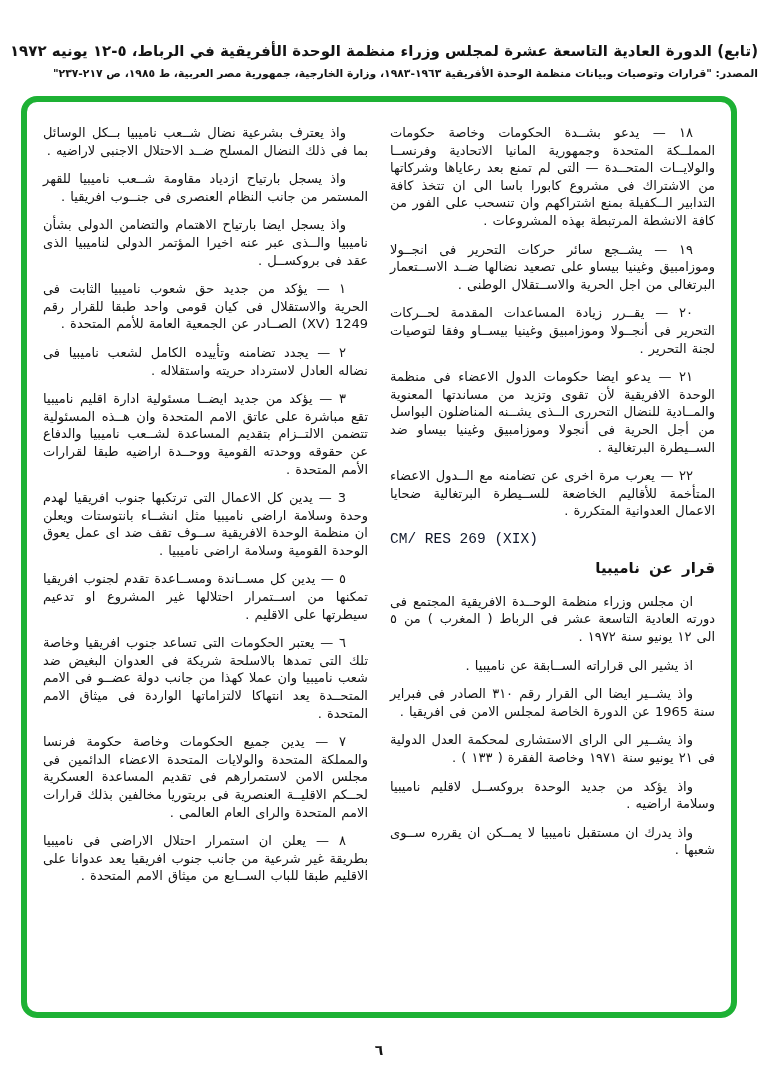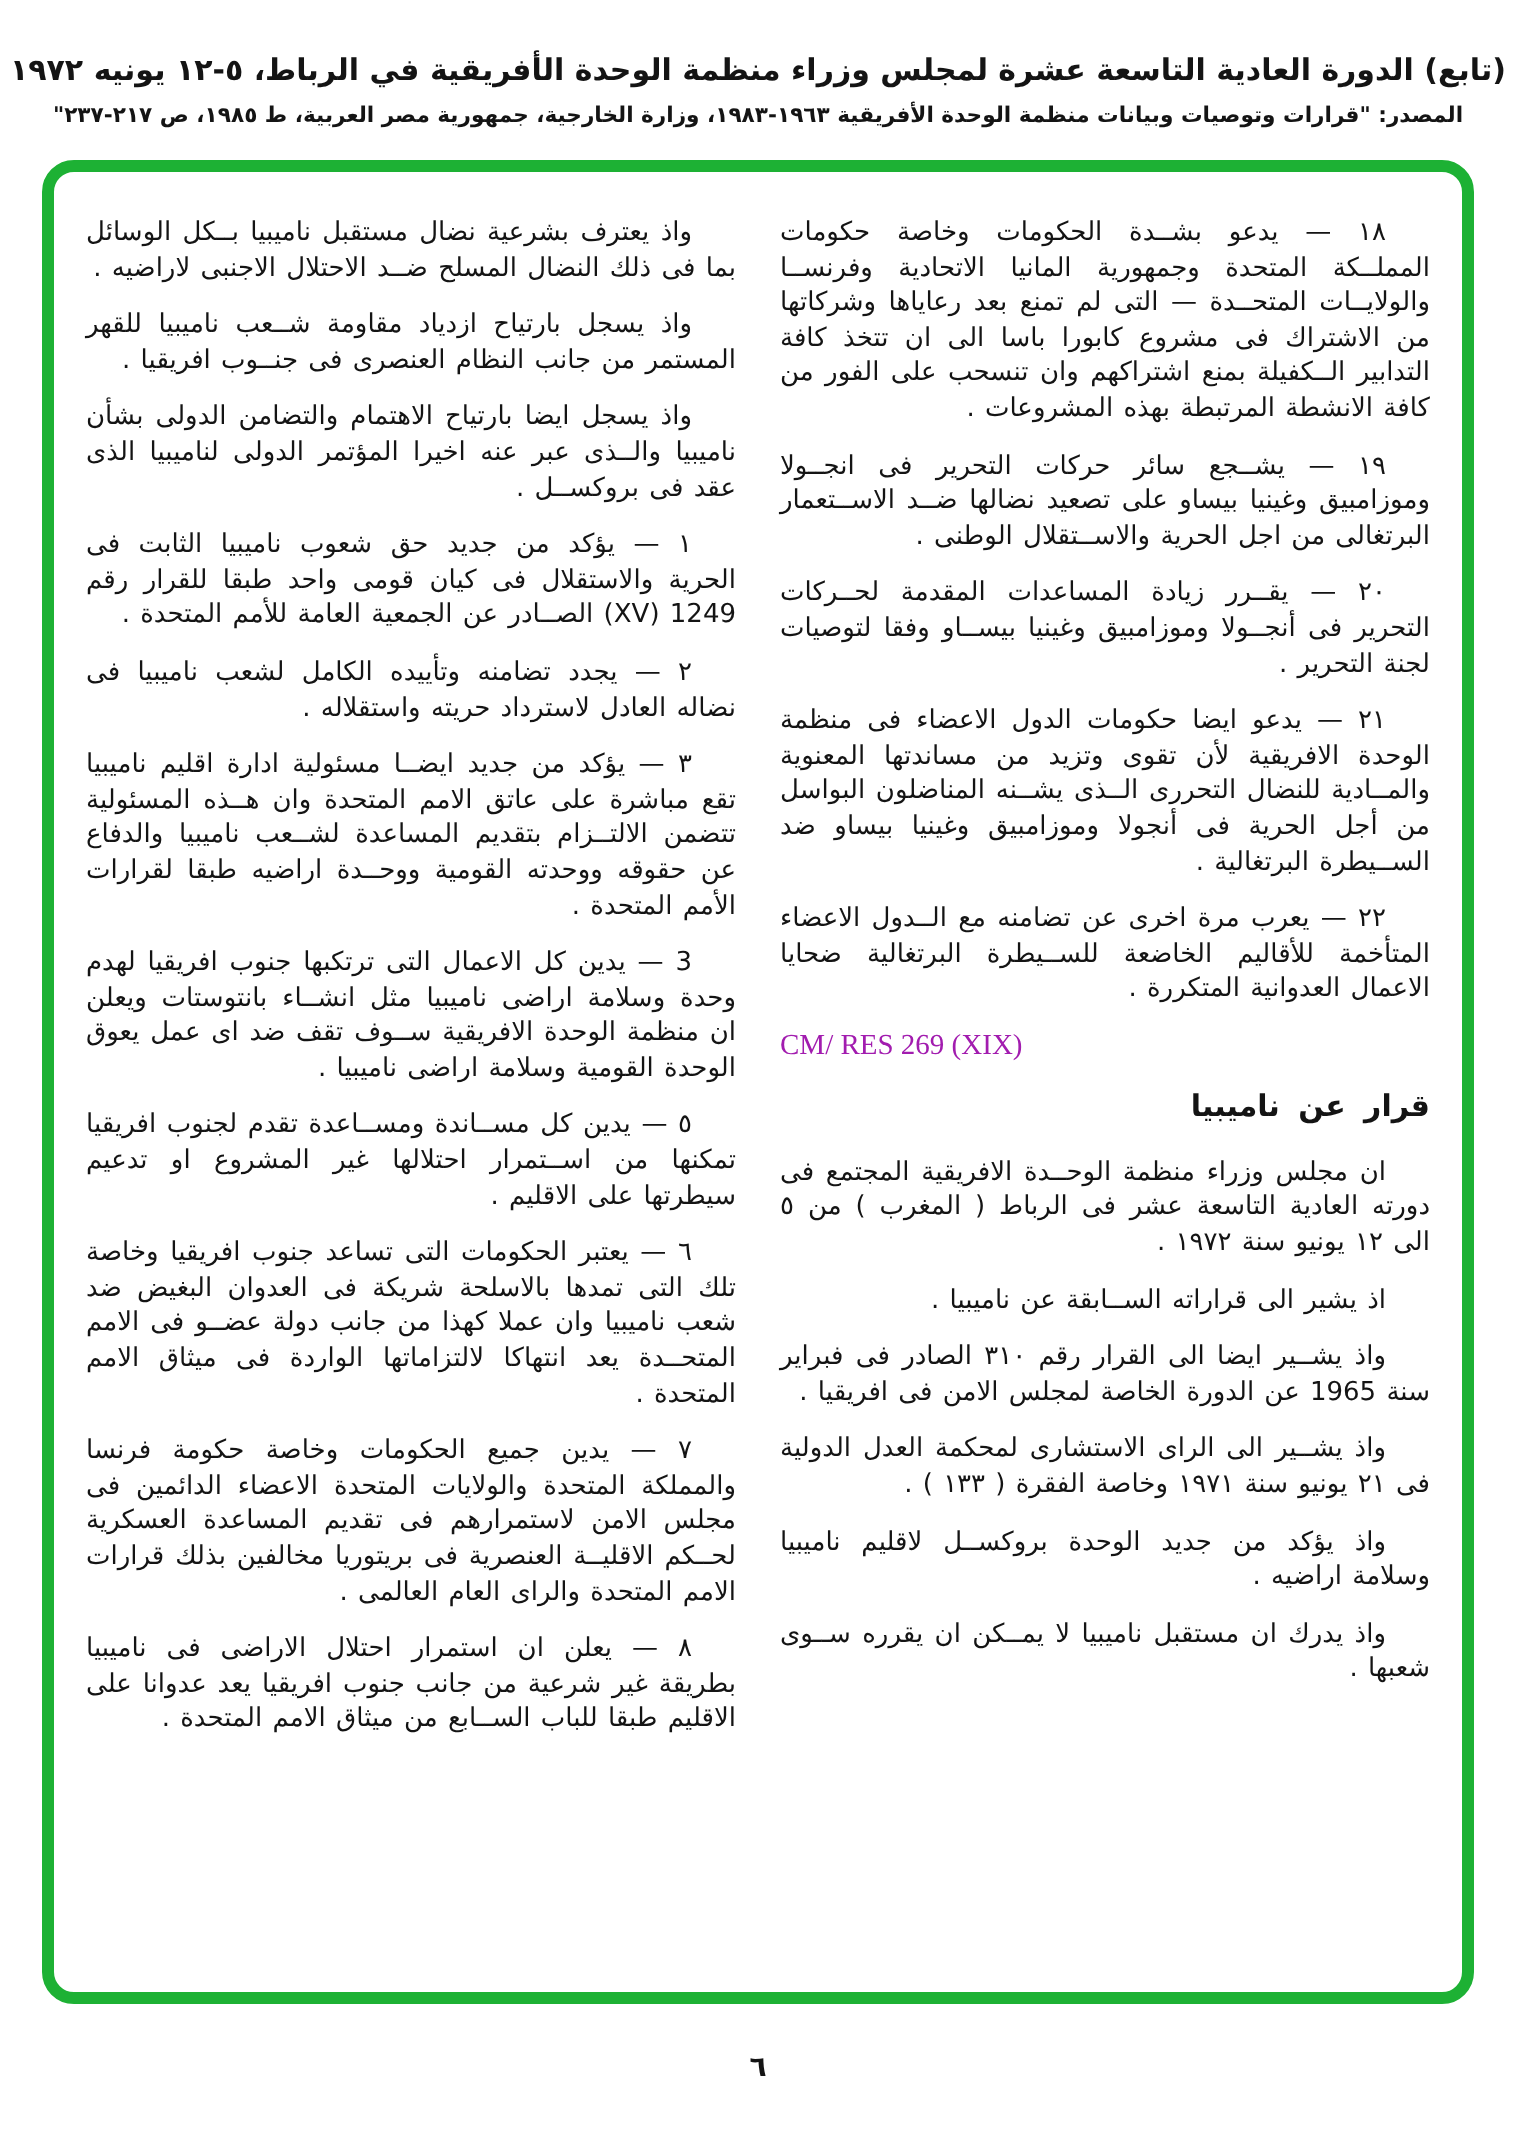--- a/index.html
+++ b/index.html
@@ -12,22 +12,22 @@
     color: #141414;
   }
   .page {
     position: relative;
     width: 758px;
     height: 1078px;
     overflow: hidden;
   }
   .header {
     direction: rtl;
-    text-align: center;
-    padding-top: 26px;
+    text-align: right;
+    padding-top: 42px;
   }
   .h-title {
     font-weight: bold;
     font-size: 15px;
     letter-spacing: 0.2px;
   }
   .h-source {
     font-weight: bold;
     font-size: 10.8px;
     margin-top: 7px;
@@ -55,24 +55,24 @@
     font-size: 13px;
     line-height: 17.6px;
     text-align: justify;
     text-indent: 22px;
     direction: rtl;
     word-spacing: 1px;
   }
   .rescode {
     direction: ltr;
     text-align: left;
-    font-family: Liberation Serif, serif;
+    font-family: Liberation Mono, monospace;
     font-size: 14.5px;
     margin: 4px 0 12px 0;
-    color: #a21caf;
+    color: #0f172a;
   }
   .restitle {
     font-weight: bold;
     font-size: 15px;
     margin: 0 0 16px 0;
     word-spacing: 4px;
   }
   .page-number {
     text-align: center;
     font-size: 14px;
@@ -104,21 +104,21 @@
 
       <p class="para">ان مجلس وزراء منظمة الوحــدة الافريقية المجتمع فى دورته العادية التاسعة عشر فى الرباط ( المغرب ) من ٥ الى ١٢ يونيو سنة ١٩٧٢ .</p>
       <p class="para">اذ يشير الى قراراته الســابقة عن ناميبيا .</p>
       <p class="para">واذ يشــير ايضا الى القرار رقم ٣١٠ الصادر فى فبراير سنة 1965 عن الدورة الخاصة لمجلس الامن فى افريقيا .</p>
       <p class="para">واذ يشــير الى الراى الاستشارى لمحكمة العدل الدولية فى ٢١ يونيو سنة ١٩٧١ وخاصة الفقرة ( ١٣٣ ) .</p>
       <p class="para">واذ يؤكد من جديد الوحدة بروكســل لاقليم ناميبيا وسلامة اراضيه .</p>
       <p class="para">واذ يدرك ان مستقبل ناميبيا لا يمــكن ان يقرره ســوى شعبها .</p>
     </div>
 
     <div class="col">
-      <p class="para">واذ يعترف بشرعية نضال مستقبل ناميبيا بــكل الوسائل بما فى ذلك النضال المسلح ضــد الاحتلال الاجنبى لاراضيه .</p>
+      <p class="para">واذ يعترف بشرعية نضال شــعب ناميبيا بــكل الوسائل بما فى ذلك النضال المسلح ضــد الاحتلال الاجنبى لاراضيه .</p>
       <p class="para">واذ يسجل بارتياح ازدياد مقاومة شــعب ناميبيا للقهر المستمر من جانب النظام العنصرى فى جنــوب افريقيا .</p>
       <p class="para">واذ يسجل ايضا بارتياح الاهتمام والتضامن الدولى بشأن ناميبيا والــذى عبر عنه اخيرا المؤتمر الدولى لناميبيا الذى عقد فى بروكســل .</p>
       <p class="para">١ — يؤكد من جديد حق شعوب ناميبيا الثابت فى الحرية والاستقلال فى كيان قومى واحد طبقا للقرار رقم 1249 (XV) الصــادر عن الجمعية العامة للأمم المتحدة .</p>
       <p class="para">٢ — يجدد تضامنه وتأييده الكامل لشعب ناميبيا فى نضاله العادل لاسترداد حريته واستقلاله .</p>
       <p class="para">٣ — يؤكد من جديد ايضــا مسئولية ادارة اقليم ناميبيا تقع مباشرة على عاتق الامم المتحدة وان هــذه المسئولية تتضمن الالتــزام بتقديم المساعدة لشــعب ناميبيا والدفاع عن حقوقه ووحدته القومية ووحــدة اراضيه طبقا لقرارات الأمم المتحدة .</p>
       <p class="para">3 — يدين كل الاعمال التى ترتكبها جنوب افريقيا لهدم وحدة وسلامة اراضى ناميبيا مثل انشــاء بانتوستات ويعلن ان منظمة الوحدة الافريقية ســوف تقف ضد اى عمل يعوق الوحدة القومية وسلامة اراضى ناميبيا .</p>
       <p class="para">٥ — يدين كل مســاندة ومســاعدة تقدم لجنوب افريقيا تمكنها من اســتمرار احتلالها غير المشروع او تدعيم سيطرتها على الاقليم .</p>
       <p class="para">٦ — يعتبر الحكومات التى تساعد جنوب افريقيا وخاصة تلك التى تمدها بالاسلحة شريكة فى العدوان البغيض ضد شعب ناميبيا وان عملا كهذا من جانب دولة عضــو فى الامم المتحــدة يعد انتهاكا لالتزاماتها الواردة فى ميثاق الامم المتحدة .</p>
       <p class="para">٧ — يدين جميع الحكومات وخاصة حكومة فرنسا والمملكة المتحدة والولايات المتحدة الاعضاء الدائمين فى مجلس الامن لاستمرارهم فى تقديم المساعدة العسكرية لحــكم الاقليــة العنصرية فى بريتوريا مخالفين بذلك قرارات الامم المتحدة والراى العام العالمى .</p>
       <p class="para">٨ — يعلن ان استمرار احتلال الاراضى فى ناميبيا بطريقة غير شرعية من جانب جنوب افريقيا يعد عدوانا على الاقليم طبقا للباب الســابع من ميثاق الامم المتحدة .</p>

